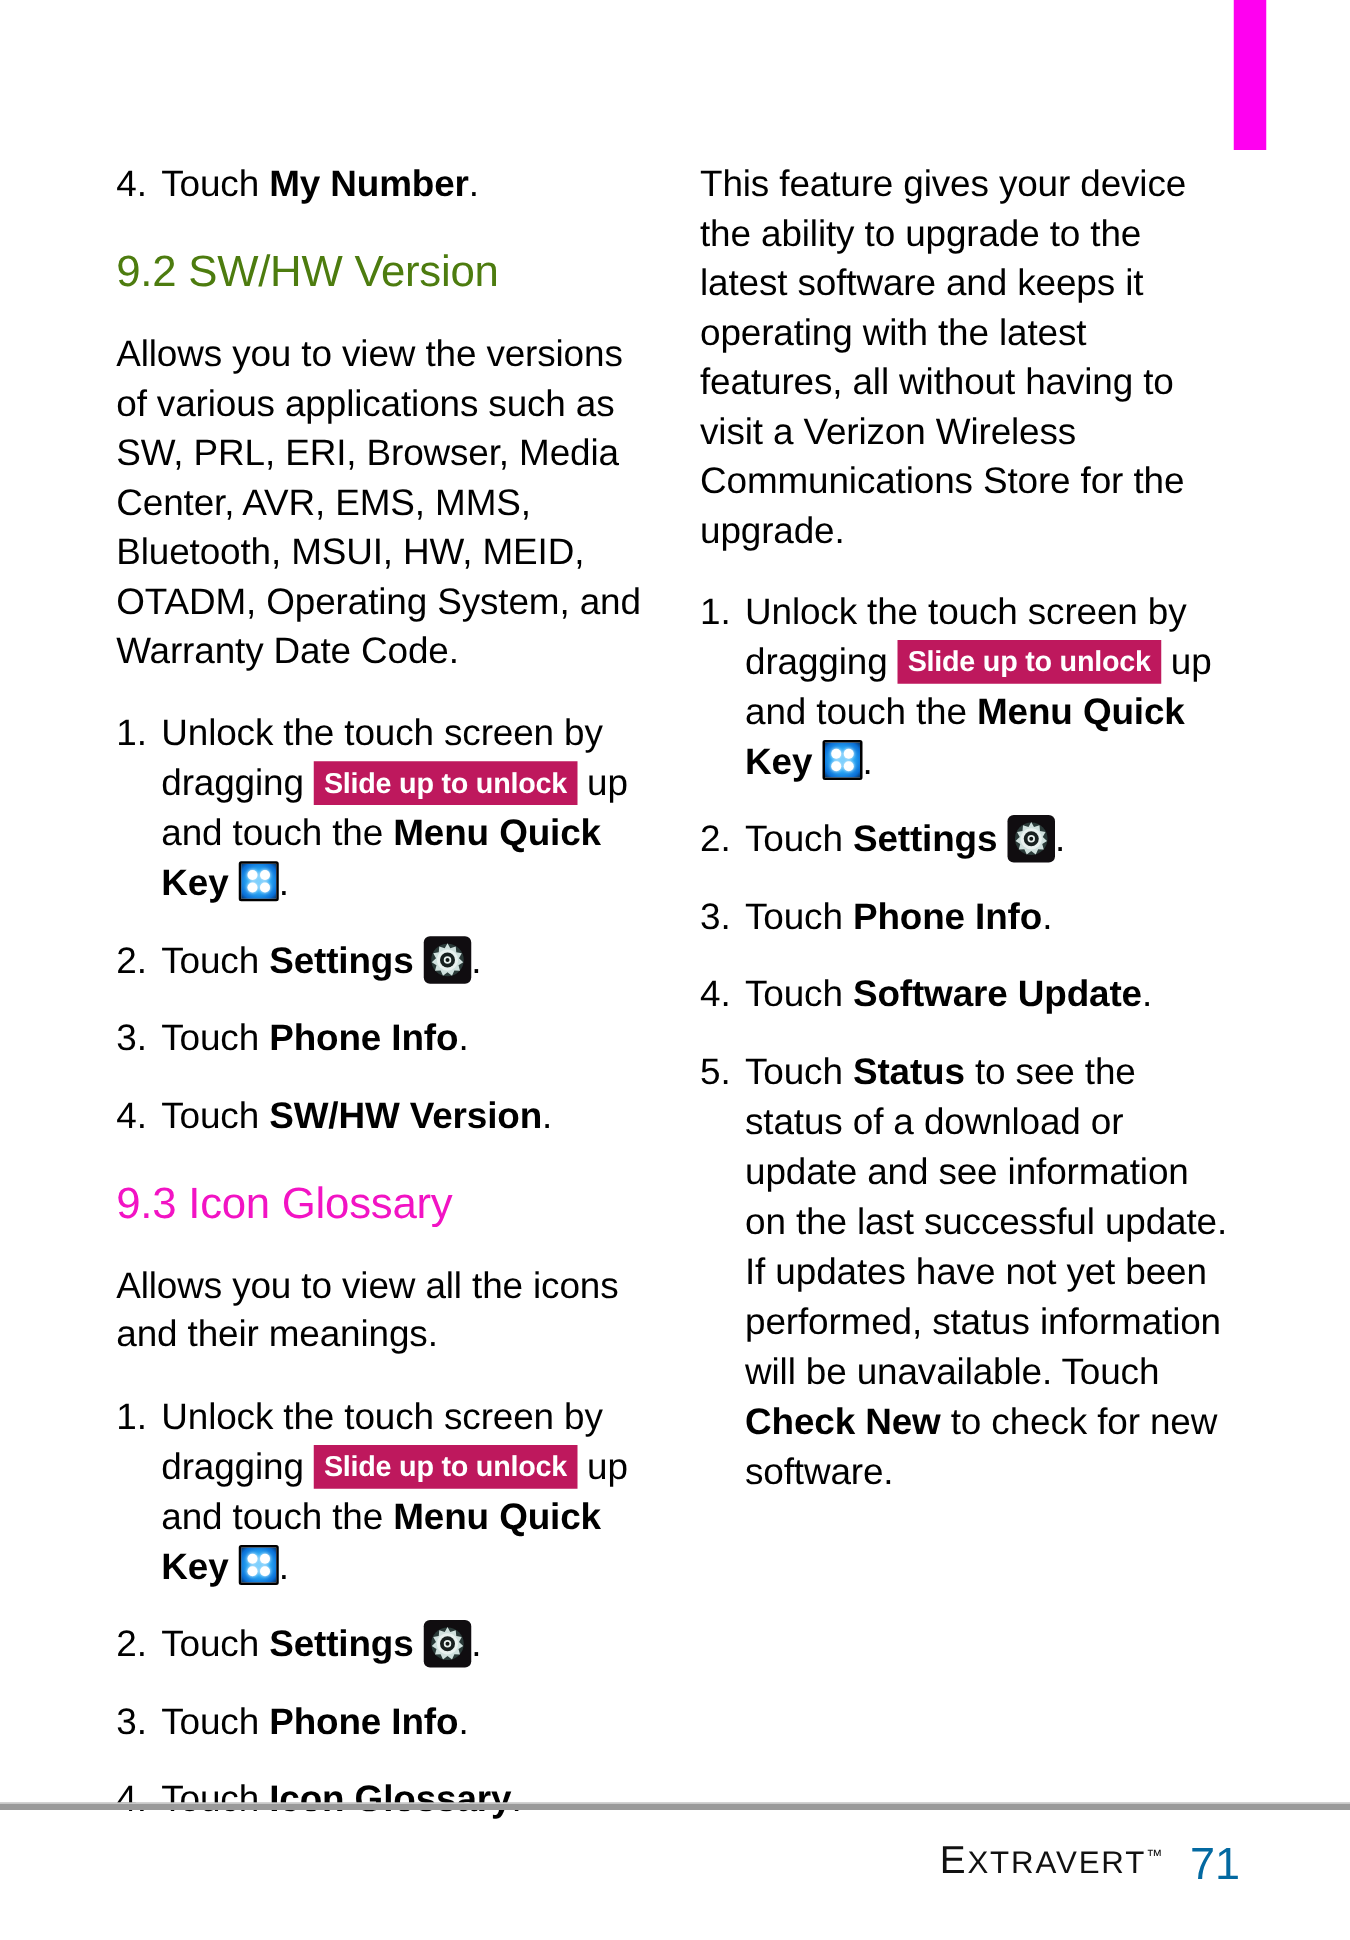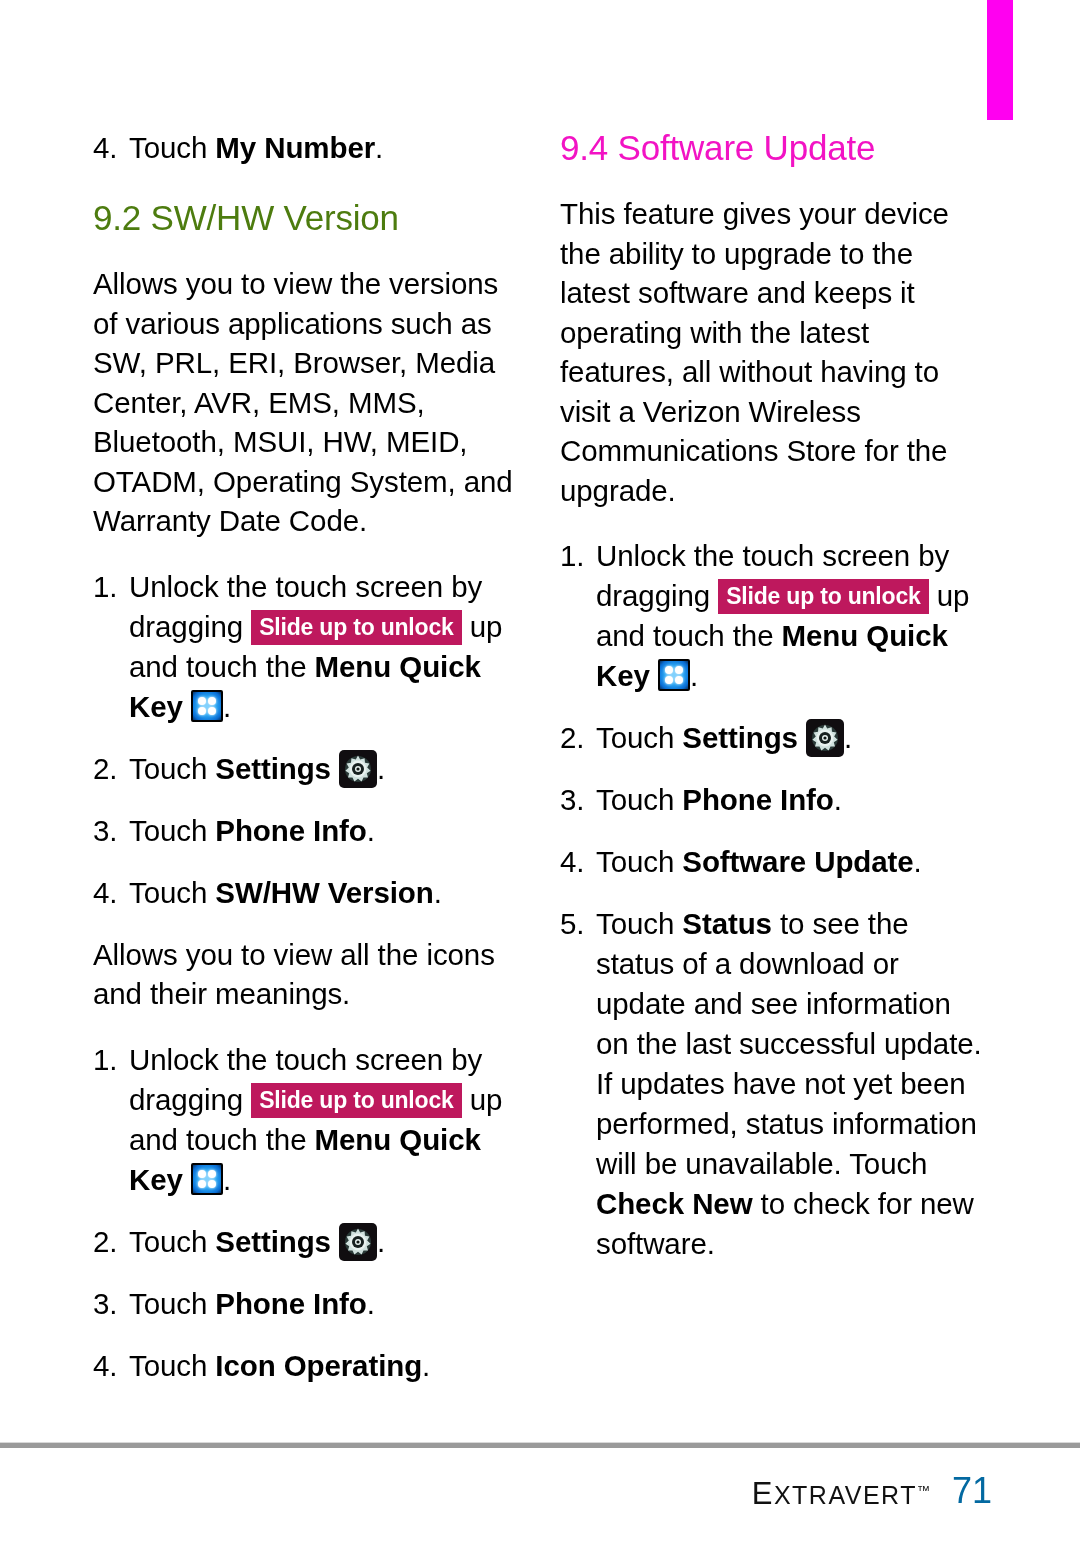--- a/index.html
+++ b/index.html
@@ -141,21 +141,21 @@
     height: 6px;
     background: #9a9a9a;
     border-top: 1px solid #d8d8d8;
     box-sizing: border-box;
   }
   #footer {
     position: absolute;
     top: 1470px;
     right: 88px;
     display: flex;
-    align-items: flex-end;
+    align-items: flex-start;
     gap: 22px;
   }
   #brand {
     font-family: "Liberation Sans", sans-serif;
     font-size: 31px;
     letter-spacing: 1.5px;
     color: #111;
     position: relative;
   }
   #brand .first { font-size: 31px; }
@@ -204,20 +204,21 @@
     </div>
 
     <div class="step">
       <span class="num">3.</span><span>Touch </span><b>Phone Info</b><span>.</span>
     </div>
 
     <div class="step">
       <span class="num">4.</span><span>Touch </span><b>SW/HW Version</b><span>.</span>
     </div>
 
+    <h2 class="section-heading" style="color: rgb(242, 19, 196);">9.3 Icon Glossary</h2>
     <p class="para">Allows you to view all the icons and their meanings.</p>
 
     <div class="step">
       <span class="num">1.</span><span>Unlock the touch screen by dragging </span><span class="slide-badge">Slide up to unlock</span><span> up and touch the </span><b>Menu Quick Key</b>&nbsp;<span class="icon-inline menu-key-icon"><i class="d1"></i><i class="d2"></i><i class="d3"></i><i class="d4"></i></span><span>.</span>
     </div>
 
     <div class="step">
       <span class="num">2.</span><span>Touch </span><b>Settings</b>&nbsp;<span class="icon-inline settings-icon"><svg width="32" height="32" viewBox="0 0 32 32">
             <g>
               <circle cx="16" cy="16" r="13" fill="#2a3a38"></circle>
@@ -228,28 +229,27 @@
               <circle cx="16" cy="16" r="1.6" fill="#101614"></circle>
             </g>
           </svg></span><span>.</span>
     </div>
 
     <div class="step">
       <span class="num">3.</span><span>Touch </span><b>Phone Info</b><span>.</span>
     </div>
 
     <div class="step">
-      <span class="num">4.</span><span>Touch </span><b>Icon Operating</b><span>.</span>
+      <span class="num">4.</span><span>Touch </span><b>Icon Glossary</b><span>.</span>
     </div>
 
   </div>
 
   <div class="col" id="col-right">
 
-    <h2 class="section-heading" style="color: rgb(242, 19, 196);">9.4 Software Update</h2>
     <p class="para">This feature gives your device the ability to upgrade to the latest software and keeps it operating with the latest features, all without having to visit a Verizon Wireless Communications Store for the upgrade.</p>
 
     <div class="step">
       <span class="num">1.</span><span>Unlock the touch screen by dragging </span><span class="slide-badge">Slide up to unlock</span><span> up and touch the </span><b>Menu Quick Key</b>&nbsp;<span class="icon-inline menu-key-icon"><i class="d1"></i><i class="d2"></i><i class="d3"></i><i class="d4"></i></span><span>.</span>
     </div>
 
     <div class="step">
       <span class="num">2.</span><span>Touch </span><b>Settings</b>&nbsp;<span class="icon-inline settings-icon"><svg width="32" height="32" viewBox="0 0 32 32">
             <g>
               <circle cx="16" cy="16" r="13" fill="#2a3a38"></circle>

